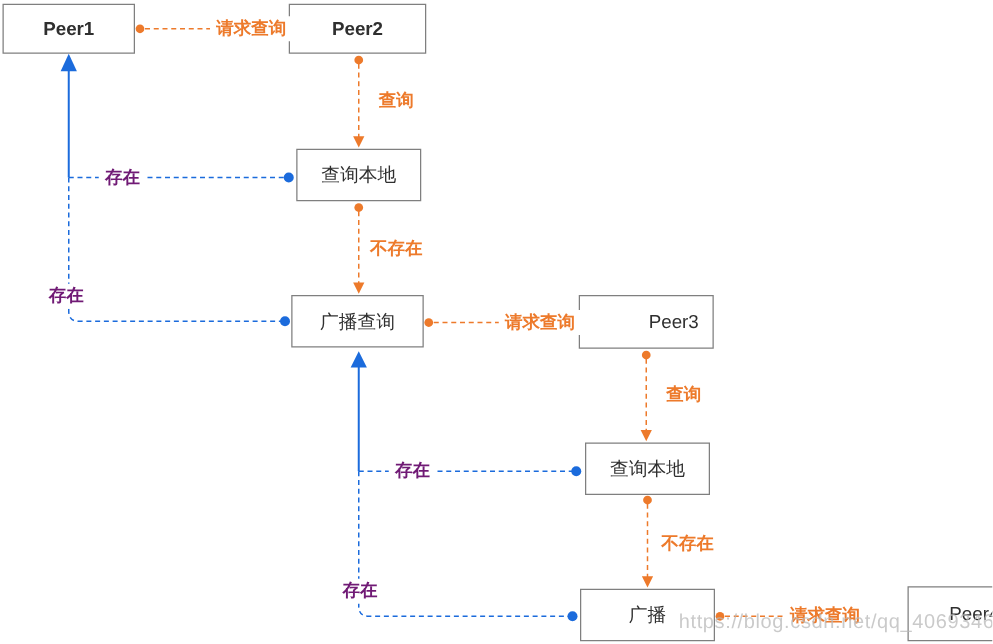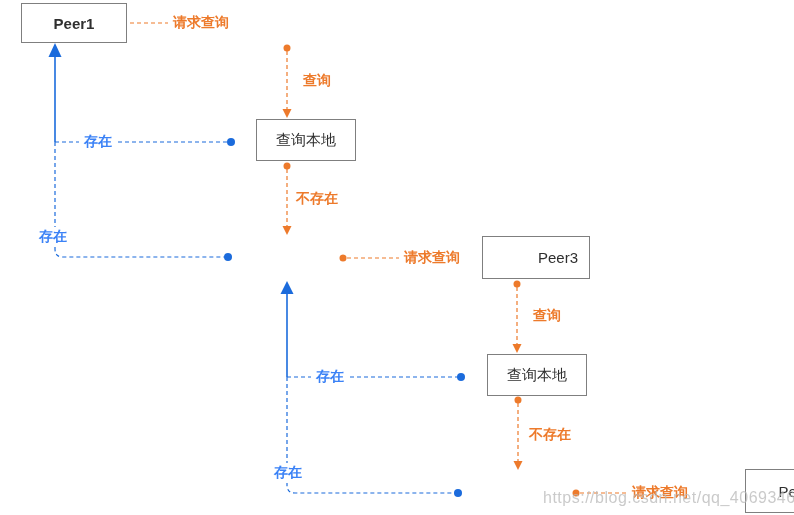--- a/index.html
+++ b/index.html
@@ -12,34 +12,33 @@
   }
   #wires{position:absolute;left:0;top:0;width:794px;height:515px;}
   .node{
     position:absolute;
     box-sizing:border-box;
     border:1px solid #7f7f7f;
     background:#ffffff;
     display:flex;align-items:center;justify-content:center;
     font-size:15px;color:#2f2f2f;
     z-index:2;
-    margin-left:19px;
   }
   .node.bold{font-weight:700;}
   .edge-label{
     position:absolute;
     transform:translate(-50%,-50%);
     background:#ffffff;
     padding:1px 5px;
     font-size:14px;font-weight:700;
     white-space:nowrap;
     z-index:3;
   }
   .edge-label.orange{color:#ed7a2b;margin-left:30px;}
-  .edge-label.blue{color:#3b82f6;}
+  .edge-label.blue{color:#701a75;}
   #watermark{
     position:absolute;
     left:543px;top:489px;
     font-size:16px;
     color:#b9b9b9;
     opacity:0.75;
     white-space:nowrap;
     z-index:4;
     letter-spacing:0.5px;
   }
@@ -100,28 +99,37 @@
       <circle cx="458" cy="493" r="4" stroke="none"></circle>
 
       <path d="M287,377 H458" fill="none" stroke-width="1.2" stroke-dasharray="4 3"></path>
       <circle cx="461" cy="377" r="4" stroke="none"></circle>
     </g>
   </svg>
 
   <div class="node bold" style="left:2px;top:3px;width:106px;height:40px;">
     <span>Peer1</span>
   </div>
+  <div class="node bold" style="left:231px;top:3px;width:110px;height:40px;">
+    <span>Peer2</span>
+  </div>
   <div class="node" style="left:237px;top:119px;width:100px;height:42px;">
     <span>查询本地</span>
+  </div>
+  <div class="node" style="left:233px;top:236px;width:106px;height:42px;">
+    <span>广播查询</span>
   </div>
   <div class="node" style="left:463px;top:236px;width:108px;height:43px;padding-left:44px;">
     <span>Peer3</span>
   </div>
   <div class="node" style="left:468px;top:354px;width:100px;height:42px;">
     <span>查询本地</span>
+  </div>
+  <div class="node" style="left:464px;top:471px;width:108px;height:42px;">
+    <span>广播</span>
   </div>
   <div class="node" style="left:726px;top:469px;width:107px;height:44px;">
     <span>Peer4</span>
   </div>
 
   <div class="edge-label orange" style="left:171px;top:23px;">请求查询</div>
   <div class="edge-label orange" style="left:287px;top:81px;">查询</div>
   <div class="edge-label orange" style="left:287px;top:199px;">不存在</div>
   <div class="edge-label blue" style="left:98px;top:142px;">存在</div>
   <div class="edge-label blue" style="left:53px;top:237px;">存在</div>

